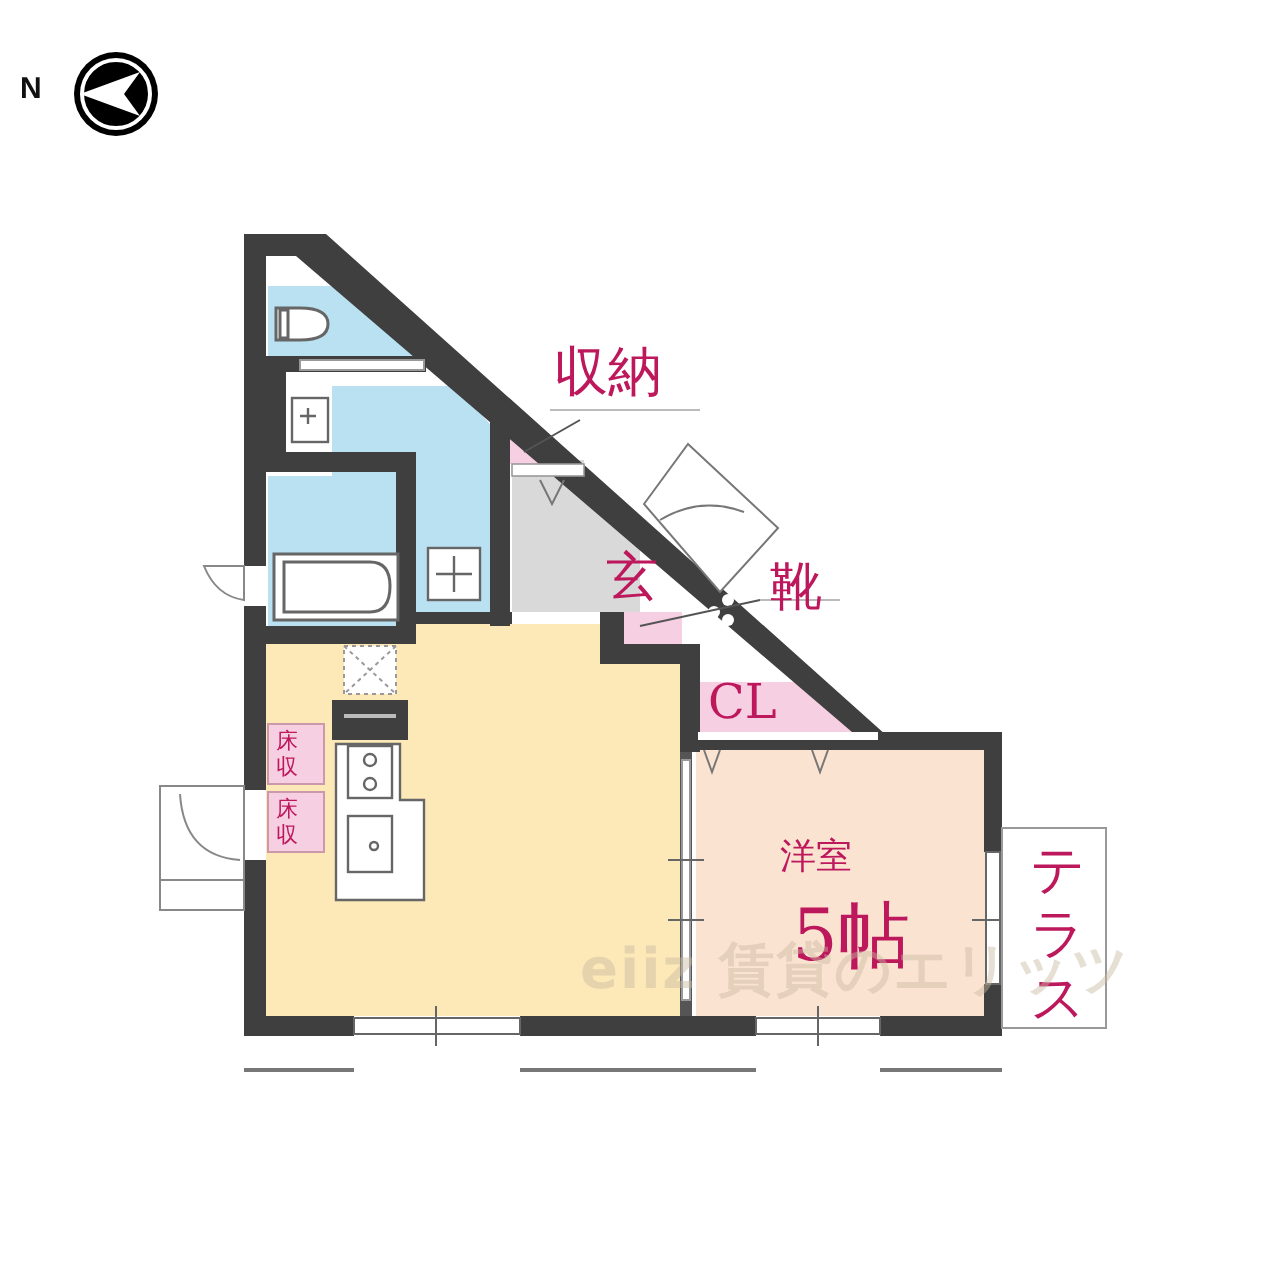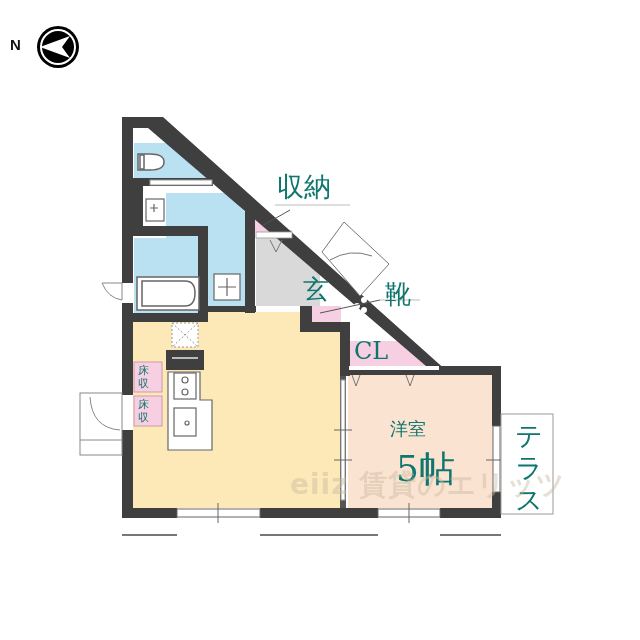--- a/index.html
+++ b/index.html
@@ -1,19 +1,19 @@
 <!DOCTYPE html>
 <html><head>
   <meta charset="utf-8">
   <style>
     html, body { margin: 0; padding: 0; background: #ffffff; }
     body { width: 640px; height: 640px; position: relative; overflow: hidden; font-family: "DejaVu Serif", "Liberation Serif", serif; }
     .plan { position: absolute; left: 0; top: 0; width: 640px; height: 640px; }
     .north-label { position: absolute; left: 10px; top: 36px; font-family: "Liberation Sans", "DejaVu Sans", sans-serif; font-weight: bold; font-size: 15px; color: #111; }
-    .label { position: absolute; color: #0f766e; white-space: nowrap; line-height: 1; }
+    .label { position: absolute; color: #be185d; white-space: nowrap; line-height: 1; }
     .lbl-shuno { left: 277px; top: 173px; font-size: 27px; }
     .lbl-gen { left: 303px; top: 276px; font-size: 26px; }
     .lbl-kutsu { left: 385px; top: 281px; font-size: 26px; }
     .lbl-cl { left: 354px; top: 339px; font-size: 24px; text-align: center; }
     .lbl-ldk { left: 223px; top: 413px; font-size: 27px; }
     .lbl-yoshitsu { left: 390px; top: 420px; font-size: 18px; }
     .lbl-size { left: 396px; top: 451px; font-size: 36px; }
     .lbl-terrace { left: 514px; top: 420px; font-size: 27px; width: 30px; text-align: center; white-space: normal; line-height: 32px; }
     .lbl-yuka1 { left: 138px; top: 364px; font-size: 11px; width: 12px; line-height: 13px; white-space: normal; }
     .lbl-yuka2 { left: 138px; top: 398px; font-size: 11px; width: 12px; line-height: 13px; white-space: normal; }

